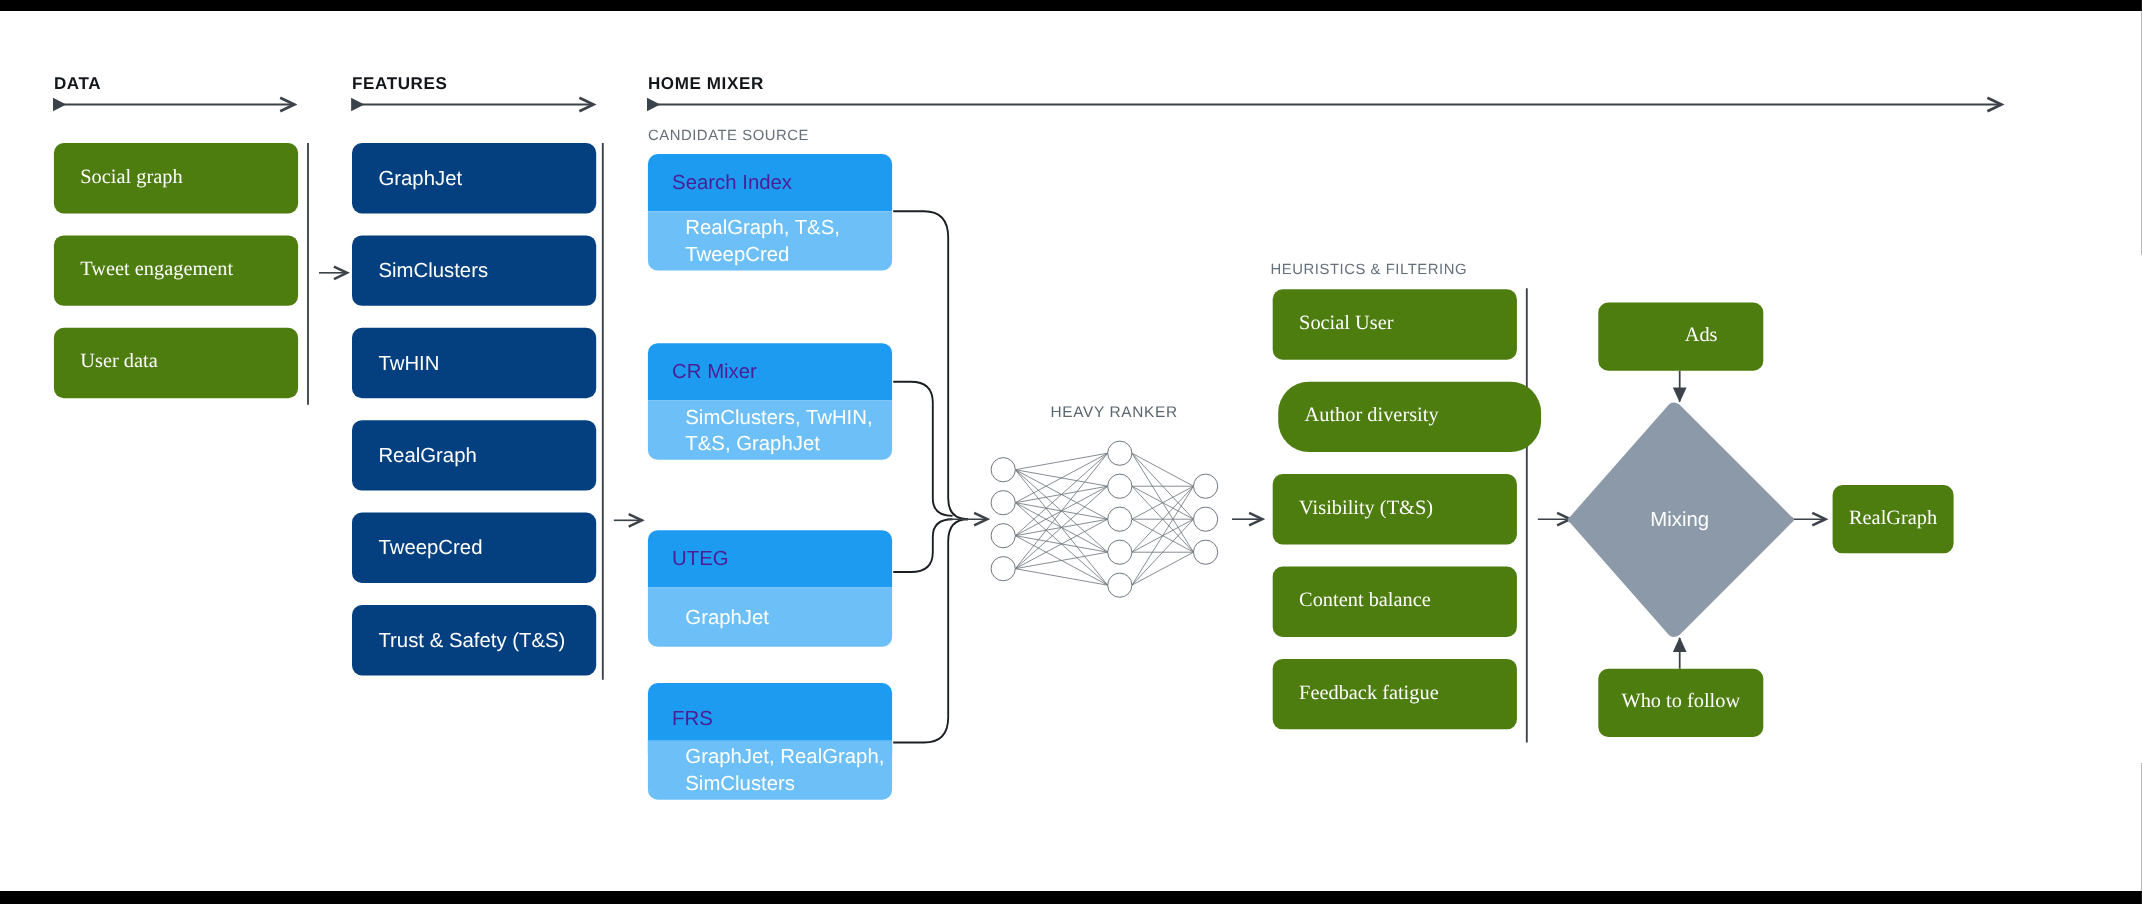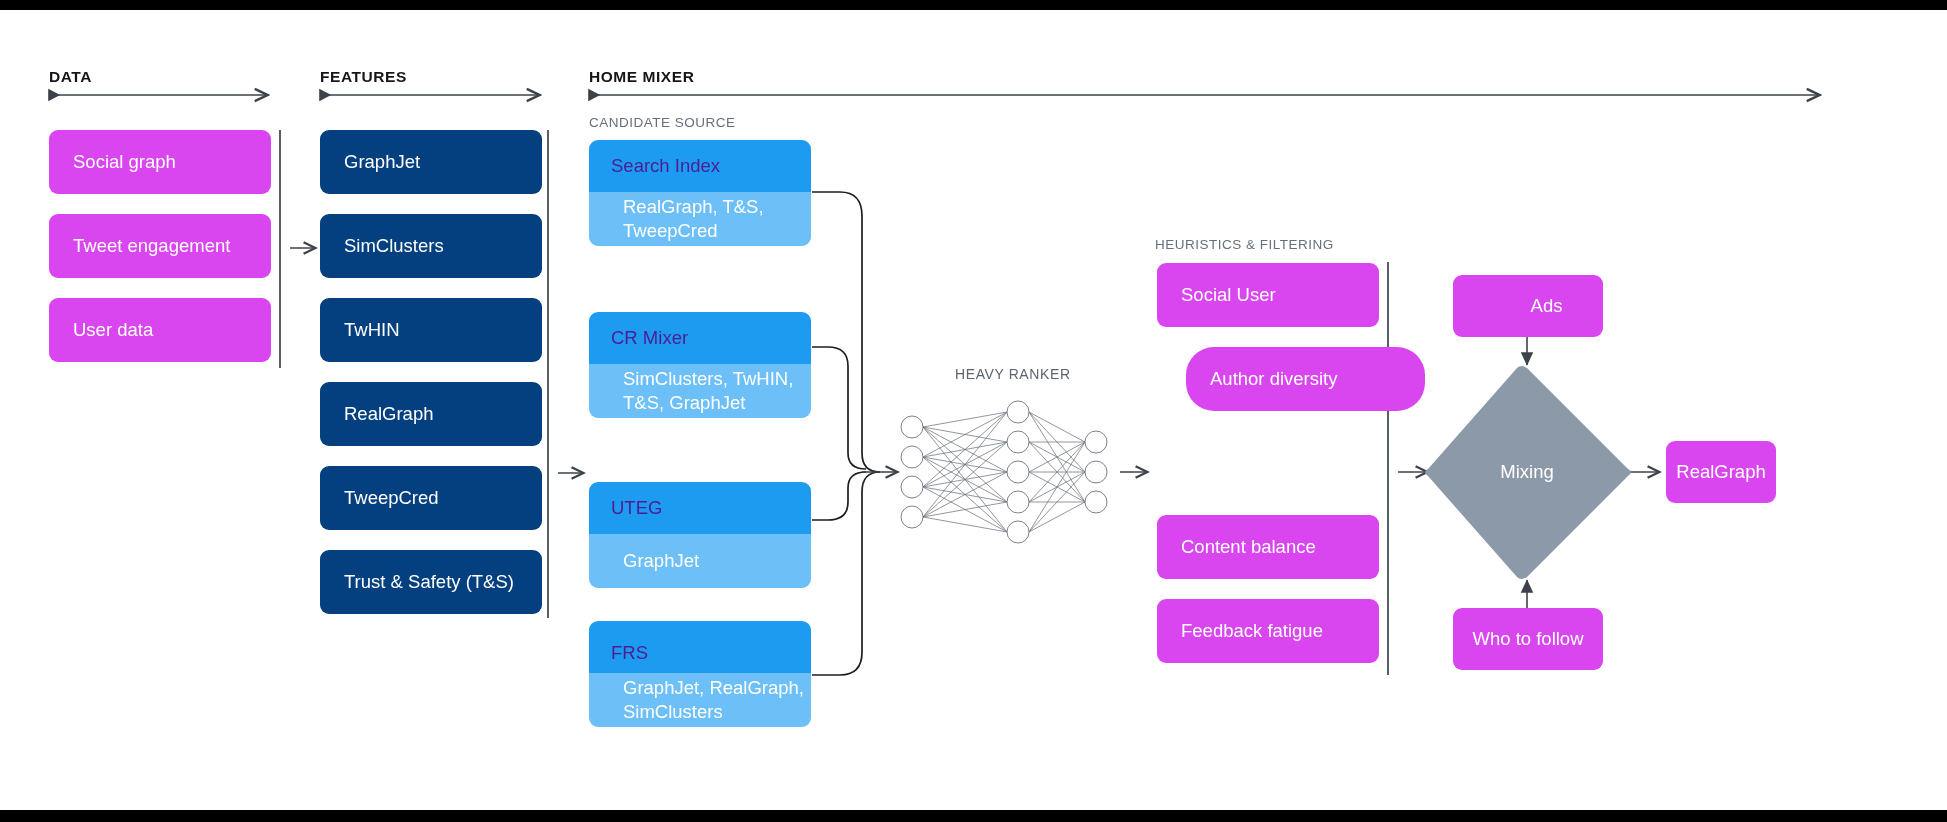--- a/index.html
+++ b/index.html
@@ -49,21 +49,21 @@
     border-radius: 9px;
     display: flex;
     align-items: center;
     color: #ffffff;
     font-size: 18.5px;
     padding-left: 24px;
     line-height: 1.28;
   }
   .box.center { justify-content: center; padding-left: 0; }
   .box.navy   { background: #04407f; }
-  .box.blue   { background: #d946ef; }
+  .box.blue   { background: #4d7c0f; font-family: Liberation Serif, serif; }
 
   .cs-group { position: absolute; }
   .cs-top {
     position: absolute; left:0; right:0; top:0;
     border-radius: 9px 9px 0 0;
     background:#1d9bf0; color:#4c1d95;
     display:flex; align-items:center;
     padding-left:22px; font-size:18.5px;
   }
   .cs-bot {
@@ -228,21 +228,22 @@
       <div class="cs-bot" style="height:54px; white-space:pre-line;">GraphJet</div>
     </div>
 
     <div class="cs-group" style="left:589px; top:611px; width:222px; height:106px;">
       <div class="cs-top" style="height:64px;">FRS</div>
       <div class="cs-bot" style="height:54px; white-space:pre-line;">GraphJet, RealGraph,
 SimClusters</div>
     </div>
 
     <div class="box blue" style="left:1157px; top:253px; width:222px; height:64px;">Social User</div>
-    <div class="box blue" style="left:1186px; top:337px; width:239px; height:64px;border-radius:28px;">Author diversity</div>
+    <div class="box blue" style="left:1162px; top:337px; width:239px; height:64px;border-radius:28px;">Author diversity</div>
+    <div class="box blue" style="left:1157px; top:421px; width:222px; height:64px;">Visibility (T&amp;S)</div>
     <div class="box blue" style="left:1157px; top:505px; width:222px; height:64px;">Content balance</div>
     <div class="box blue" style="left:1157px; top:589px; width:222px; height:64px;">Feedback fatigue</div>
 
     <div class="box blue center" style="left:1453px; top:265px; width:150px; height:62px;padding-left:37px;">Ads</div>
 
     <div class="diamond-label" style="left:1527px; top:462px; transform:translate(-50%,-50%);">Mixing</div>
 
     <div class="box blue center" style="left:1666px; top:431px; width:110px; height:62px;">RealGraph</div>
 
     <div class="box blue center" style="left:1453px; top:598px; width:150px; height:62px;">Who to follow</div>

